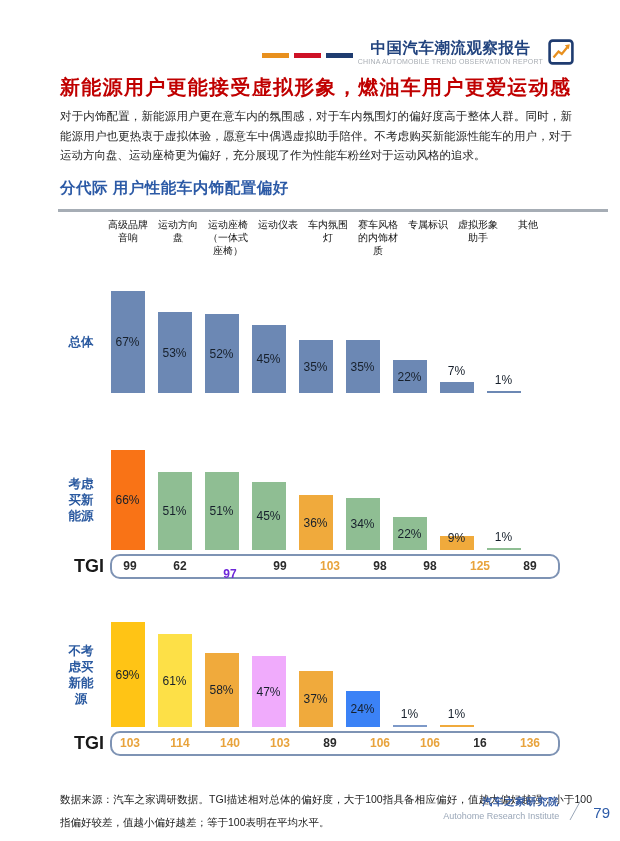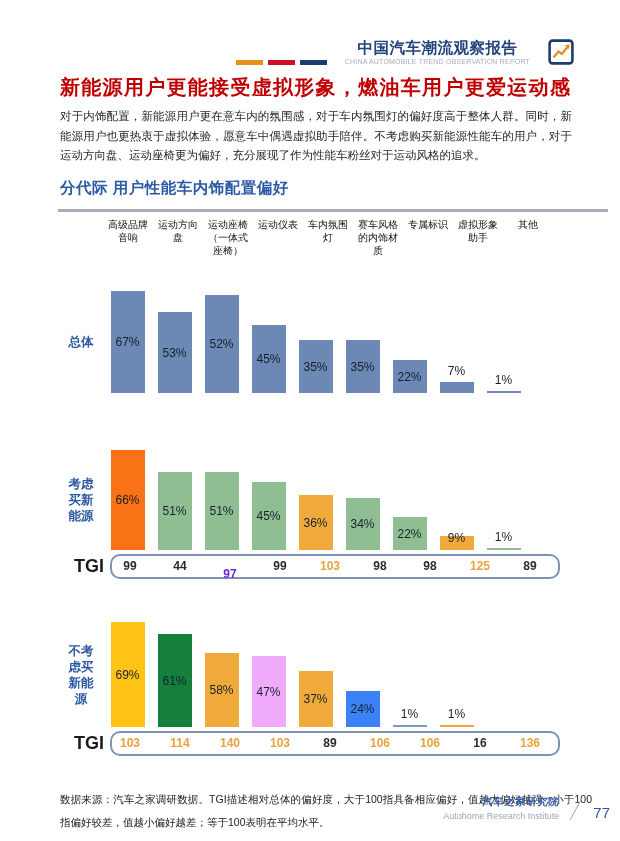--- a/index.html
+++ b/index.html
@@ -2,21 +2,21 @@
 <html><head>
 <meta charset="utf-8">
 <style>
   * { margin:0; padding:0; box-sizing:border-box; }
   body { background:#fff; }
   .page {
     position:relative; width:620px; height:841px; background:#ffffff;
     font-family:"Liberation Sans","DejaVu Sans",sans-serif; overflow:hidden;
   }
   
-  .hdr { position:absolute; top:38px; right:46px; display:flex; align-items:flex-end; gap:18px; }
+  .hdr { position:absolute; top:38px; right:46px; display:flex; align-items:center; gap:5px; }
   .dashes { display:flex; gap:5px; margin-top:7px; }
   .dash { width:27px; height:5px; }
   .brand { text-align:center; }
   .brand-cn { font-size:15.5px; font-weight:bold; color:#21437E; letter-spacing:0.5px; line-height:19px; }
   .brand-en { font-size:7px; color:#A9AEB4; letter-spacing:0.2px; margin-top:1px; }
   .logo { margin-top:0; }
   
   .title { position:absolute; left:60px; top:74px; font-size:20px; font-weight:bold; color:#C00000; letter-spacing:1.3px; white-space:nowrap; }
   .body-text { position:absolute; left:60px; top:107px; width:512px; font-size:11.5px; line-height:19.5px; color:#1f1f1f; text-align:justify; }
   .section-title { position:absolute; left:60px; top:178px; font-size:15.5px; font-weight:bold; color:#2C5AA6; letter-spacing:0.5px; }
@@ -100,21 +100,21 @@
           <div class="bar" style="height: 102px; background: rgb(108, 136, 180);">
             <span>67%</span>
           </div>
         </div>
         <div class="bar-col">
           <div class="bar" style="height: 81px; background: rgb(108, 136, 180); margin-top: 16px;">
             <span>53%</span>
           </div>
         </div>
         <div class="bar-col">
-          <div class="bar" style="height: 98px; background: rgb(108, 136, 180);">
+          <div class="bar" style="height: 79px; background: rgb(108, 136, 180);">
             <span>52%</span>
           </div>
         </div>
         <div class="bar-col">
           <div class="bar" style="height: 68px; background: rgb(108, 136, 180);">
             <span>45%</span>
           </div>
         </div>
         <div class="bar-col">
           <div class="bar" style="height: 53px; background: rgb(108, 136, 180);">
@@ -186,42 +186,42 @@
         <div class="bar-col">
           <div class="lbl-above">1%</div>
           <div class="bar" style="height: 2px; background: rgb(143, 190, 147);"></div>
         </div>
       </div>
       <div class="tgi-wrap" style="top: 338px;">
         <div class="tgi-title">TGI</div>
         <div class="tgi-box"></div>
         <div class="tgi-cells">
           <div class="tgi-cell" style="color: rgb(43, 43, 43);">99</div>
-          <div class="tgi-cell" style="color: rgb(43, 43, 43);">44</div>
+          <div class="tgi-cell" style="color: rgb(43, 43, 43);">62</div>
           <div class="tgi-cell" style="color: #6d28d9; margin-top: 8px;">97</div>
           <div class="tgi-cell" style="color: rgb(43, 43, 43);">99</div>
           <div class="tgi-cell" style="color: rgb(232, 163, 60);">103</div>
           <div class="tgi-cell" style="color: rgb(43, 43, 43);">98</div>
           <div class="tgi-cell" style="color: rgb(43, 43, 43);">98</div>
           <div class="tgi-cell" style="color: rgb(232, 163, 60);">125</div>
           <div class="tgi-cell" style="color: rgb(43, 43, 43);">89</div>
         </div>
       </div>
       <div class="bars-row" style="top: 406px; height: 105px;">
         <div class="row-label" style="color: rgb(43, 90, 160);">不考
 虑买
 新能
 源</div>
         <div class="bar-col">
           <div class="bar" style="height: 105px; background: rgb(255, 196, 21);">
             <span>69%</span>
           </div>
         </div>
         <div class="bar-col">
-          <div class="bar" style="height: 93px; background: #15803d; text-align: right;">
+          <div class="bar" style="height: 93px; background: #fde047; text-align: right;">
             <span>61%</span>
           </div>
         </div>
         <div class="bar-col">
           <div class="bar" style="height: 74px; background: rgb(240, 170, 60);">
             <span>58%</span>
           </div>
         </div>
         <div class="bar-col">
           <div class="bar" style="height: 71px; background: #f0abfc;">
@@ -267,16 +267,16 @@
   <p class="footnote">数据来源：汽车之家调研数据。TGI描述相对总体的偏好度，大于100指具备相应偏好，值越大偏好越强；小于100指偏好较差，值越小偏好越差；等于100表明在平均水平。</p>
 
   <div class="footer">
     <div class="org">
       <div class="org-cn">汽车之家研究院</div>
       <div class="org-en">Autohome Research Institute</div>
     </div>
     <svg class="slash" width="16" height="26">
       <line x1="14" y1="3" x2="2" y2="25" stroke="#9AA7B8" stroke-width="1"></line>
     </svg>
-    <div class="page-num">77</div>
+    <div class="page-num">79</div>
   </div>
 
 </div>
 
 </body></html>

